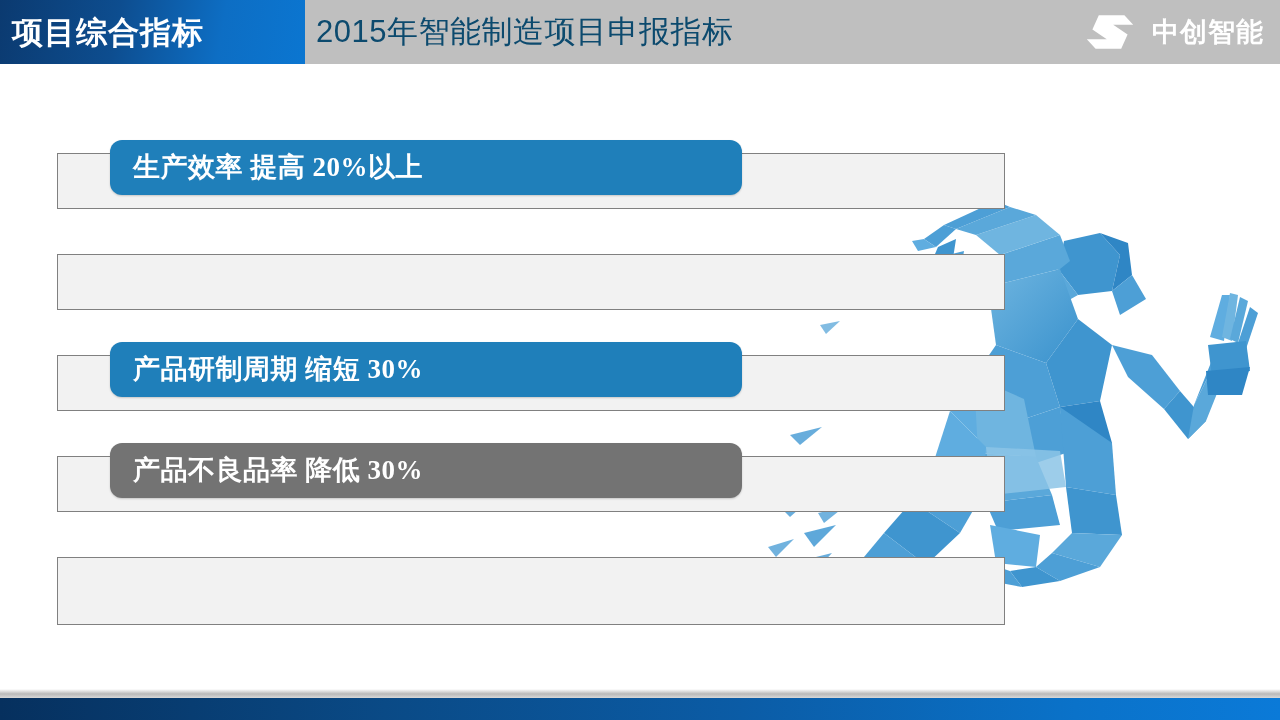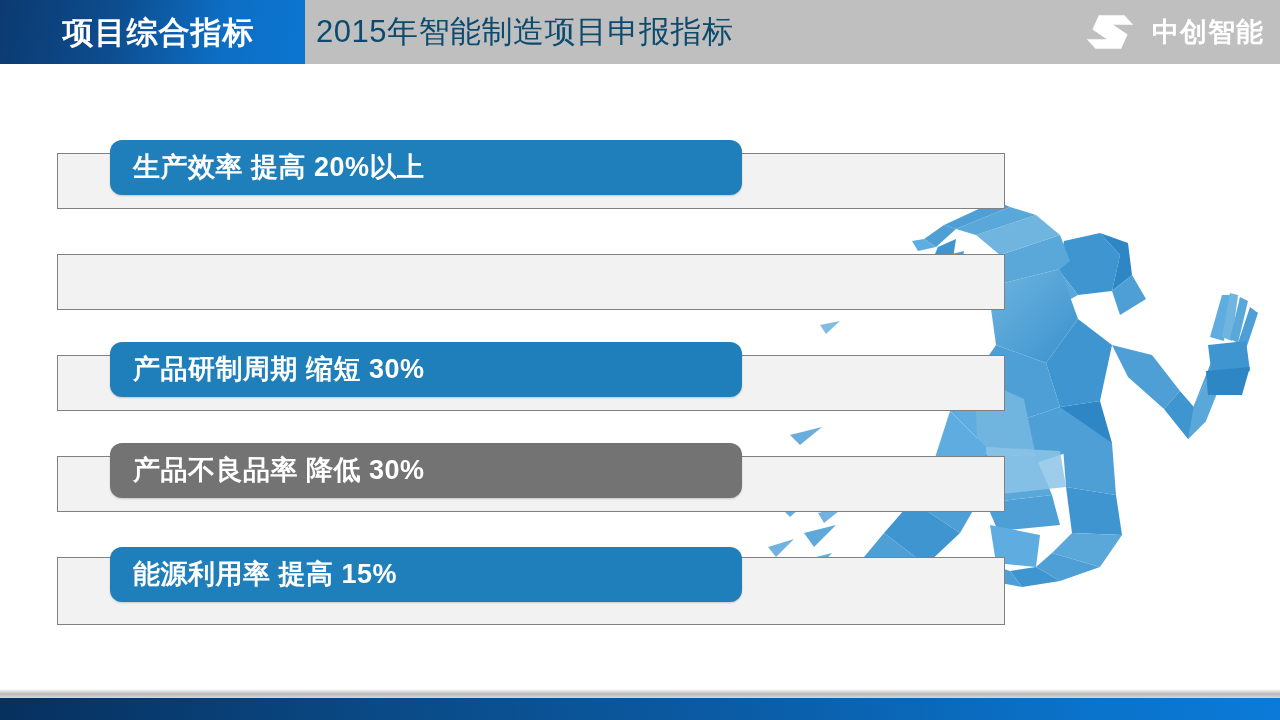--- a/index.html
+++ b/index.html
@@ -29,21 +29,20 @@
   }
   .header-tab {
     position: absolute;
     left: 0;
     top: 0;
     width: 305px;
     height: 64px;
     background: linear-gradient(100deg, #0b3a70 0%, #0d4d8f 38%, #0d6ec4 72%, #0b76d1 100%);
     display: flex;
     align-items: center;
-    justify-content: center;
     box-sizing: border-box;
     padding-left: 12px;
   }
   .header-tab-label {
     color: #ffffff;
     font-size: 31px;
     font-weight: bold;
     letter-spacing: 1px;
     line-height: 1;
     white-space: nowrap;
@@ -131,20 +130,21 @@
     padding-left: 23px;
     box-shadow: 0 1px 2px rgba(0,0,0,0.18);
   }
   .metric-pill-label {
     color: #ffffff;
     font-size: 27px;
     font-weight: bold;
     letter-spacing: 0.5px;
     line-height: 1;
     white-space: nowrap;
+    font-family: Liberation Serif, serif;
   }
 
   
   .footer-sliver {
     position: absolute;
     left: 0;
     top: 689px;
     width: 1280px;
     height: 9px;
     background: linear-gradient(180deg, #ffffff 0%, #b9b9b9 55%, #d8d8d8 100%);
@@ -309,23 +309,20 @@
 
     <div class="metric-row" style="top:456px;height:56px;">
       <div class="metric-track"></div>
       <div class="metric-pill" style="top:-13px;background:#737373;">
         <span class="metric-pill-label">产品不良品率 降低 30%</span>
       </div>
     </div>
 
     <div class="metric-row" style="top:557px;height:68px;">
       <div class="metric-track"></div>
-      <div class="metric-pill" style="top:-10px;background:#1f7fba;">
-        <span class="metric-pill-label">能源利用率 提高 15%</span>
-      </div>
     </div>
 
   </div>
 
   <div class="footer-sliver"></div>
   <div class="footer-bar"></div>
 
 </div>
 
 </body></html>

